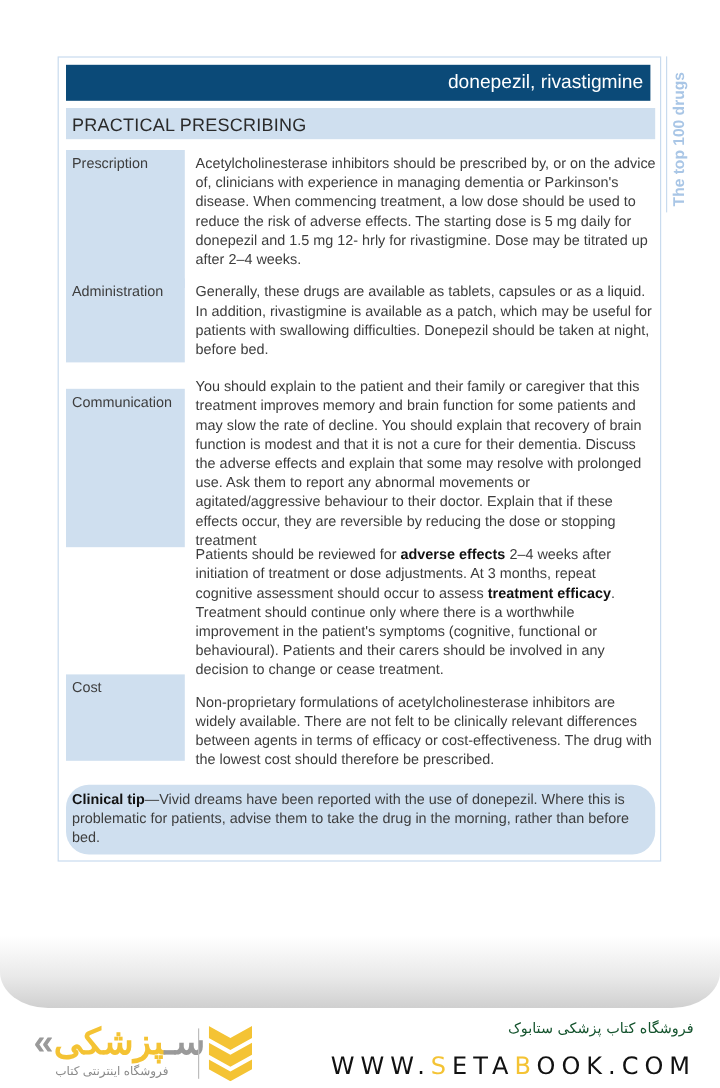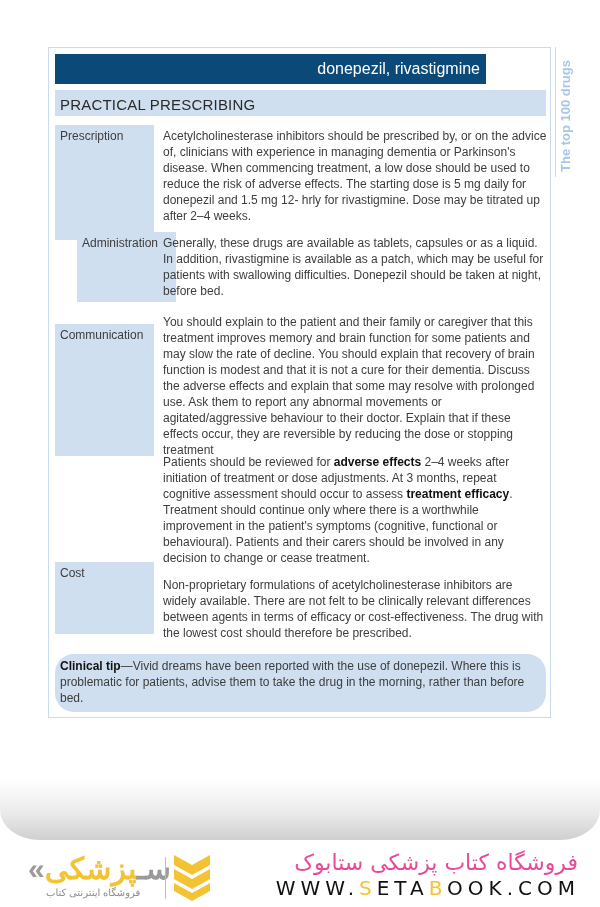--- a/index.html
+++ b/index.html
@@ -16,21 +16,21 @@
       position: absolute; left: 0; top: 780px; width: 600px; height: 60px;
       background: linear-gradient(to bottom, rgba(255,255,255,0) 0%, rgba(220,220,220,0.6) 55%, rgba(205,205,205,0.95) 100%);
       border-radius: 0 0 40px 40px / 0 0 30px 30px;
     }
     .panel {
       position: absolute; left: 48px; top: 47px; width: 503px; height: 671px;
       border: 1px solid #c9dbee; box-sizing: border-box;
       background: #ffffff;
     }
     .drug-header {
-      position: absolute; left: 55px; top: 54px; width: 431px; height: 30px;
+      position: absolute; left: 55px; top: 54px; width: 487px; height: 30px;
       background: #0b4a78; color: #ffffff;
       font-size: 16px; line-height: 30px; text-align: right;
       padding-right: 6px; box-sizing: border-box;
     }
     .section-header {
       position: absolute; left: 55px; top: 90px; width: 491px; height: 26px;
       background: #cfdfef; color: #2a2a2a;
       font-size: 15px; line-height: 29px; padding-left: 5px; box-sizing: border-box;
       letter-spacing: 0.2px;
     }
@@ -65,21 +65,21 @@
       position: absolute; left: 0px; top: 0px; font-size: 30px; font-weight: bold; color: #9a9a9a;
       letter-spacing: -1px; line-height: 32px;
     }
     .logo-text .acc { color: #f4c334; }
     .logo-sub {
       position: absolute; left: 18px; top: 34px; font-size: 10px; color: #8a8a8a; direction: rtl;
     }
     .logo-divider { position: absolute; left: 137px; top: 4px; width: 1px; height: 42px; background: #bdbdbd; }
     .logo-mark { position: absolute; left: 146px; top: 0px; }
     .store-title {
-      position: absolute; right: 22px; top: 850px; font-size: 22px; color: #ec4899; direction: rtl;
+      position: absolute; right: 22px; top: 850px; font-size: 12px; color: #14532d; direction: rtl;
       font-family: "DejaVu Sans", sans-serif;
     }
     .store-url {
       position: absolute; right: 20px; top: 876px; font-size: 20px; color: #111; letter-spacing: 5px;
       font-family: "DejaVu Sans", sans-serif;
     }
     .store-url .y { color: #f4c334; }
   </style>
 </head>
 <body>
@@ -89,21 +89,21 @@
 
   <div class="drug-header">donepezil, rivastigmine</div>
   <div class="section-header">PRACTICAL PRESCRIBING</div>
 
   <div class="side-tab"></div>
   <div class="side-tab-text">The top 100 drugs</div>
 
   <div class="row-label" style="top:125px;height:115px;">Prescription</div>
   <div class="row-text" style="top:125px;">Acetylcholinesterase inhibitors should be prescribed by, or on the advice of, clinicians with experience in managing dementia or Parkinson's disease. When commencing treatment, a low dose should be used to reduce the risk of adverse effects. The starting dose is 5 mg daily for donepezil and 1.5 mg 12- hrly for rivastigmine. Dose may be titrated up after 2–4 weeks.</div>
 
-  <div class="row-label" style="top:232px;height:70px;margin-left:22px;">Administration</div>
+  <div class="row-label" style="top:232px;height:70px;">Administration</div>
   <div class="row-text" style="top:232px;">Generally, these drugs are available as tablets, capsules or as a liquid. In addition, rivastigmine is available as a patch, which may be useful for patients with swallowing difficulties. Donepezil should be taken at night, before bed.</div>
 
   <div class="row-label" style="top:324px;height:132px;">Communication</div>
   <div class="row-text" style="top:311px;">You should explain to the patient and their family or caregiver that this treatment improves memory and brain function for some patients and may slow the rate of decline. You should explain that recovery of brain function is modest and that it is not a cure for their dementia. Discuss the adverse effects and explain that some may resolve with prolonged use. Ask them to report any abnormal movements or agitated/aggressive behaviour to their doctor. Explain that if these effects occur, they are reversible by reducing the dose or stopping treatment</div>
 
   <div class="row-text" style="top:451px;"><span>Patients should be reviewed for </span><b>adverse effects</b><span> 2–4 weeks after initiation of treatment or dose adjustments. At 3 months, repeat cognitive assessment should occur to assess </span><b>treatment efficacy</b><span>. Treatment should continue only where there is a worthwhile improvement in the patient's symptoms (cognitive, functional or behavioural). Patients and their carers should be involved in any decision to change or cease treatment.</span></div>
 
   <div class="row-label" style="top:562px;height:72px;">Cost</div>
   <div class="row-text" style="top:574px;">Non-proprietary formulations of acetylcholinesterase inhibitors are widely available. There are not felt to be clinically relevant differences between agents in terms of efficacy or cost-effectiveness. The drug with the lowest cost should therefore be prescribed.</div>
 

